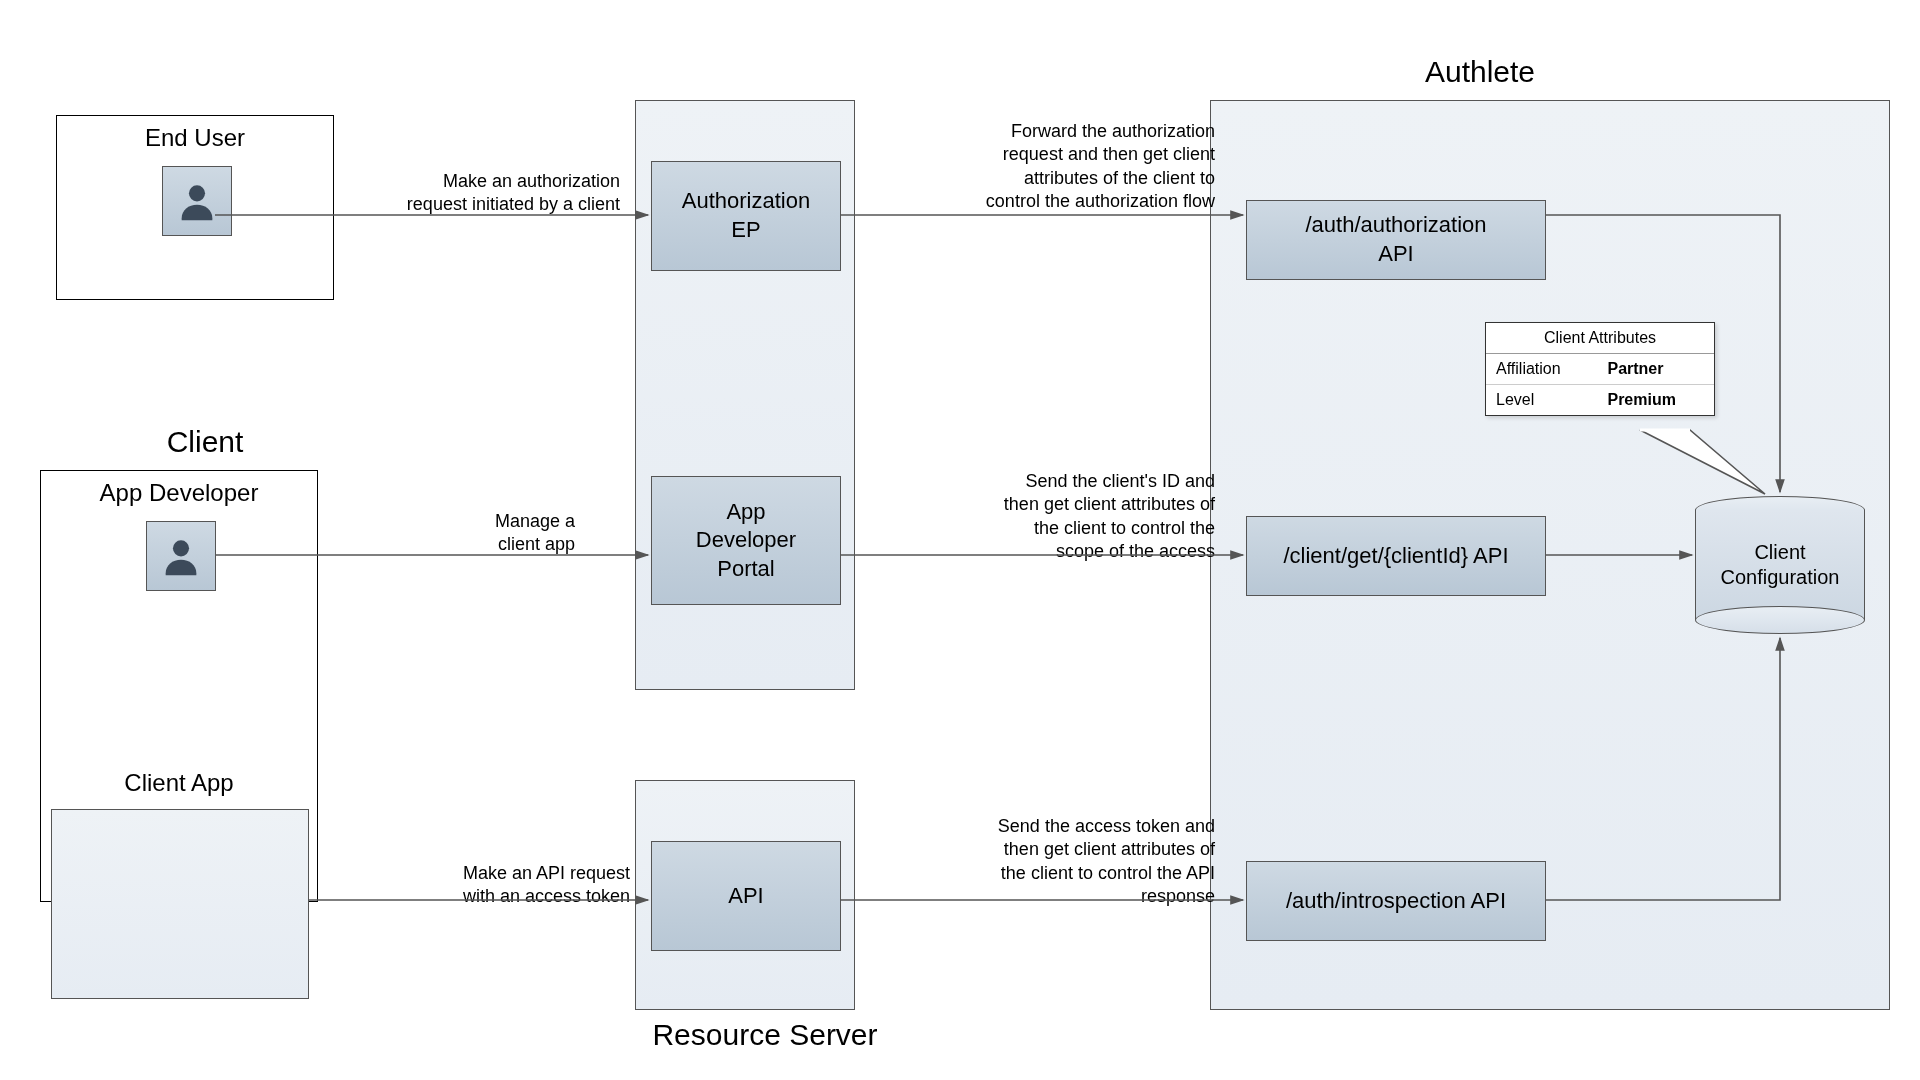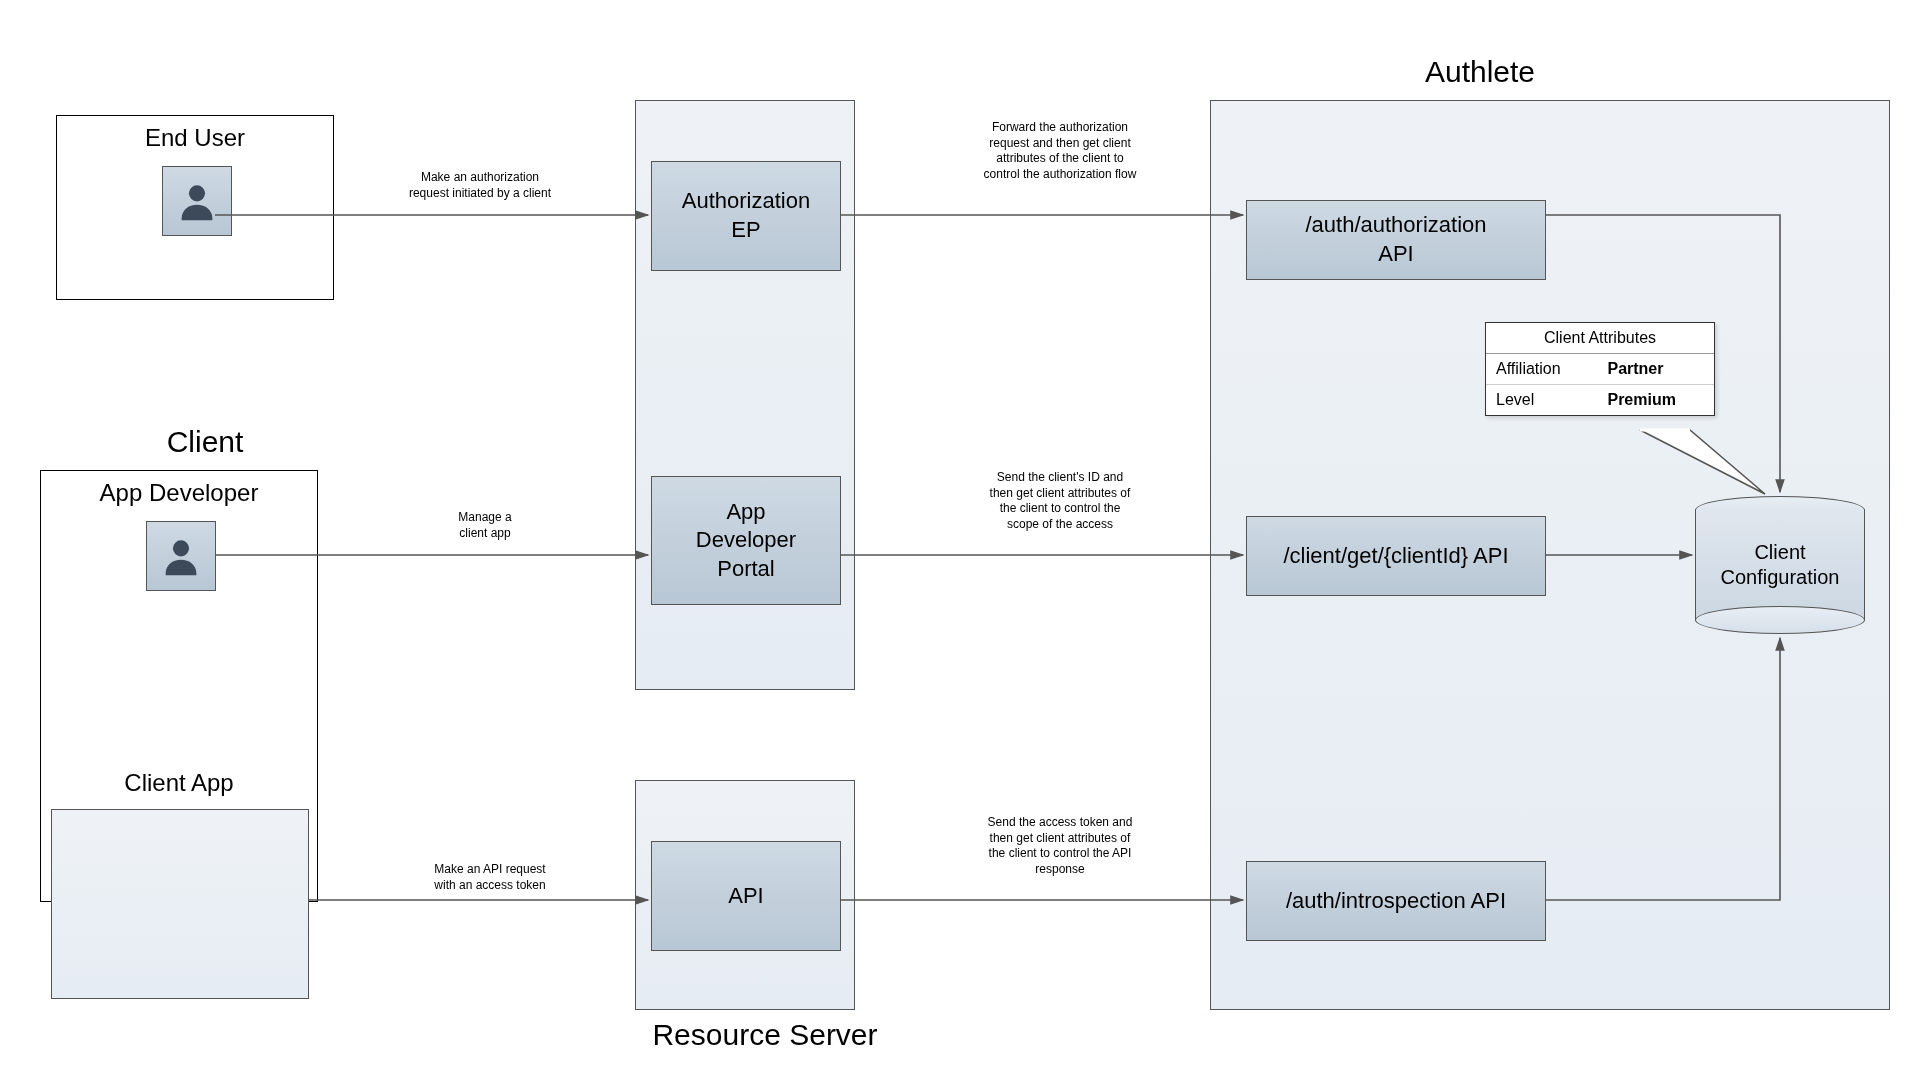--- a/index.html
+++ b/index.html
@@ -75,22 +75,22 @@
     justify-content: center;
   }
   .plain-box {
     position: absolute;
     background: linear-gradient(180deg, #eef2f6 0%, #e6ecf3 100%);
     border: 1px solid #555;
     box-sizing: border-box;
   }
   .arrow-label {
     position: absolute;
-    font-size: 12px;
-    text-align: center;
+    font-size: 18px;
+    text-align: right;
     line-height: 1.3;
   }
   .callout {
     position: absolute;
     background: #fff;
     border: 1px solid #333;
     box-sizing: border-box;
     box-shadow: 2px 2px 4px rgba(0,0,0,.15);
   }
   .callout table {

